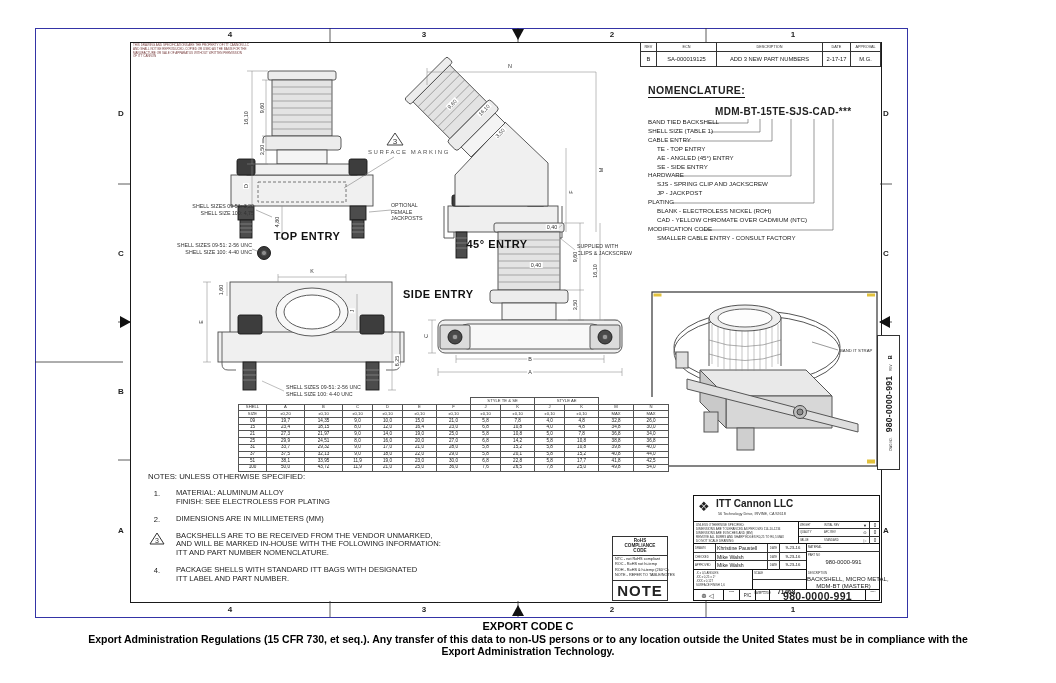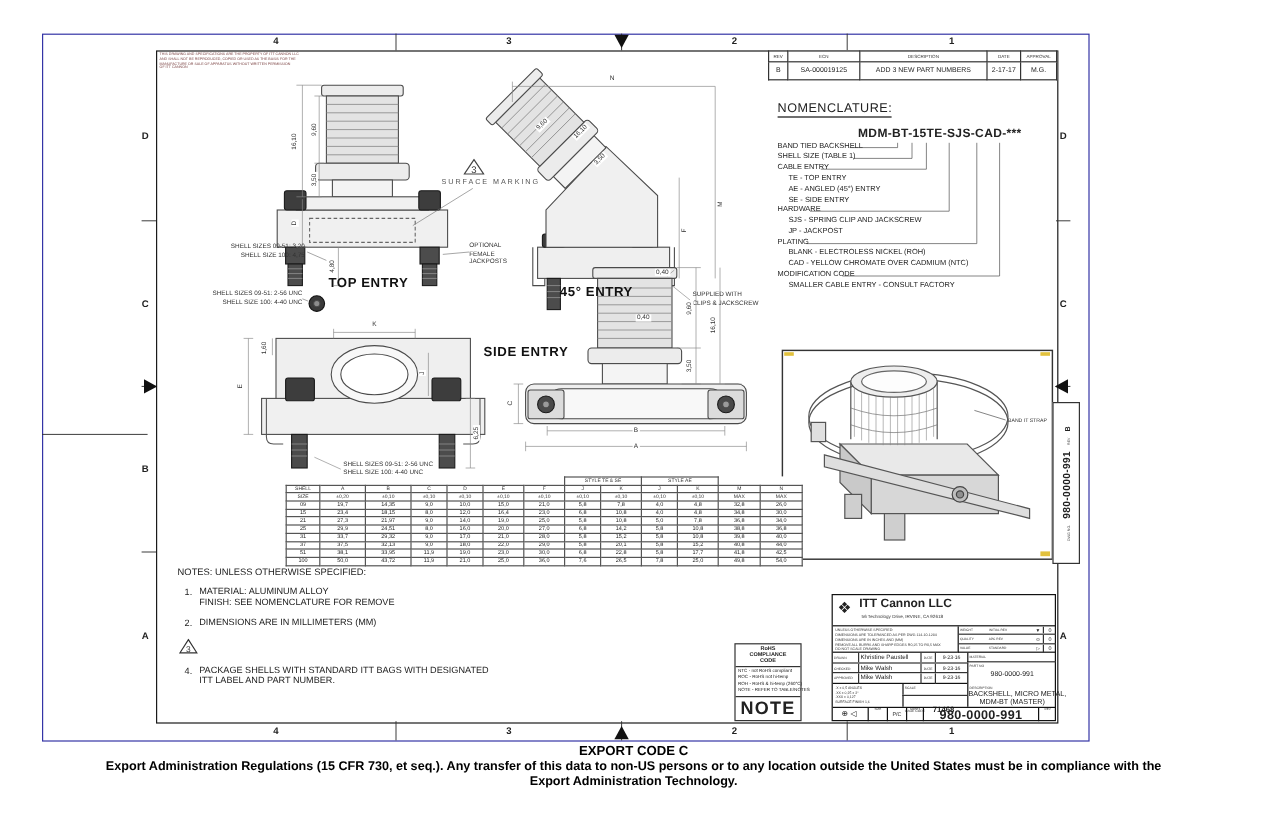--- a/index.html
+++ b/index.html
@@ -12,21 +12,21 @@
   .txt{position:absolute;z-index:2}
   .zone{position:absolute;z-index:2;font-size:8px;font-weight:bold;color:#222;transform:translate(-50%,-50%)}
   
   .prop{position:absolute;left:133px;top:44px;z-index:2;font-size:3px;line-height:3.8px;color:#7a4040;white-space:nowrap}
   
   .rev-table{position:absolute;left:640px;top:42px;width:240px;z-index:2;border-collapse:collapse;table-layout:fixed;background:#fff}
   .rev-table td{border:0.6px solid #333;text-align:center;overflow:hidden;white-space:nowrap}
   .rev-table tr.rh td{font-size:3.8px;height:6px;color:#333}
   .rev-table tr.rd td{font-size:5.8px;height:12px}
   
-  .nom-title{position:absolute;left:648px;top:84px;z-index:2;font-size:10.5px;font-weight:normal;letter-spacing:.4px;border-bottom:1px solid #111;padding-bottom:1px}
+  .nom-title{position:absolute;left:648px;top:84px;z-index:2;font-size:10.5px;font-weight:bold;letter-spacing:.4px;border-bottom:1px solid #111;padding-bottom:1px}
   .nom-pn{position:absolute;left:715px;top:106px;z-index:2;font-size:10px;font-weight:bold;letter-spacing:.3px;white-space:nowrap}
   .nom-lines{position:absolute;left:648px;top:118px;z-index:2;font-size:6.2px;line-height:8.9px;color:#222;white-space:nowrap}
   .nom-line.ind{padding-left:9px}
   
   .dim{position:absolute;z-index:2;font-size:5.4px;color:#333;white-space:nowrap;background:#fff;padding:0 1px;transform:translate(-50%,-50%)}
   .dim.r90{transform:translate(-50%,-50%) rotate(-90deg)}
   .dim.r45m{transform:translate(-50%,-50%) rotate(-45deg)}
   .viewlabel{position:absolute;z-index:2;font-weight:bold;font-size:11px;letter-spacing:.5px;color:#111;transform:translateX(-50%);white-space:nowrap}
   .viewlabel.noc{transform:none}
   .callout{position:absolute;z-index:2;font-size:5.3px;line-height:6.6px;color:#333;white-space:nowrap}
@@ -38,21 +38,21 @@
   .dt{position:absolute;left:238px;top:397px;z-index:2}
   .dt table{border-collapse:collapse;table-layout:fixed;width:430px;font-size:4.6px;line-height:1.05;color:#222;background:#fff}
   .dt td{border:0.5px solid #555;text-align:center;padding:0;height:5.7px;overflow:hidden;white-space:nowrap}
   .dt td.nb{border:none;background:transparent}
   .dt td.h,.dt td.grp{font-size:4.2px;color:#333}
   
   .notes{position:absolute;left:148px;top:472px;width:345px;z-index:2}
   .notes-title{font-size:7.8px;margin-bottom:8px}
   .note-item{display:flex;margin-bottom:8px}
   .note-num{width:18px;text-align:center;font-size:7.6px;flex:none}
-  .note-body{font-size:7.6px;line-height:8.8px}
+  .note-body{margin-left:10px;font-size:7.6px;line-height:8.8px}
   
   .rohs{position:absolute;left:612px;top:536px;width:56px;height:65px;z-index:2;border:1px solid #333;display:flex;flex-direction:column;background:#fff;box-sizing:border-box}
   .rohs-hd{border-bottom:.6px solid #333;text-align:center;font-weight:bold;font-size:4.6px;line-height:5.2px;padding:1px 0}
   .rohs-ln{flex:1;font-size:3.8px;line-height:5.6px;padding:1px 2px;white-space:nowrap}
   .rohs-note{border-top:.6px solid #333;text-align:center;font-weight:bold;font-size:15px;line-height:19px;letter-spacing:1px}
   
   #tblock{position:absolute;left:693px;top:495px;width:187px;height:106px;z-index:2;border:1.2px solid #111;background:#fff;box-sizing:border-box}
   #tblock div{box-sizing:border-box}
   .tb-top{position:absolute;left:0;top:0;width:186px;height:26px;border-bottom:.8px solid #111}
   .tb-logo{position:absolute;left:4px;top:3px;font-size:13px}
@@ -560,34 +560,39 @@
     </table>
   </div>
 
 <div class="notes">
   <div class="notes-title">NOTES: UNLESS OTHERWISE SPECIFIED:</div>
   <div>
       <div class="note-item">
         <div class="note-num">1.</div>
         <div class="note-body">
           <div>MATERIAL: ALUMINUM ALLOY</div>
-          <div>FINISH: SEE NOMENCLATURE FOR REMOVE</div>
+          <div>FINISH: SEE ELECTROLESS FOR PLATING</div>
         </div>
       </div>
       <div class="note-item">
         <div class="note-num">2.</div>
         <div class="note-body">
           <div>DIMENSIONS ARE IN MILLIMETERS (MM)</div>
         </div>
       </div>
       <div class="note-item">
         <div class="note-num"><svg width="16" height="13">
             <polygon points="8,1 15,12 1,12" fill="none" stroke="#333" stroke-width="1"></polygon>
             <text x="8" y="11" font-size="7" text-anchor="middle" fill="#333">3</text>
           </svg></div>
+        <div class="note-body">
+          <div>BACKSHELLS ARE TO BE RECEIVED FROM THE VENDOR UNMARKED,</div>
+          <div>AND WILL BE MARKED IN-HOUSE WITH THE FOLLOWING INFORMATION:</div>
+          <div>ITT AND PART NUMBER NOMENCLATURE.</div>
+        </div>
       </div>
       <div class="note-item">
         <div class="note-num">4.</div>
         <div class="note-body">
           <div>PACKAGE SHELLS WITH STANDARD ITT BAGS WITH DESIGNATED</div>
           <div>ITT LABEL AND PART NUMBER.</div>
         </div>
       </div>
     </div>
 </div>

